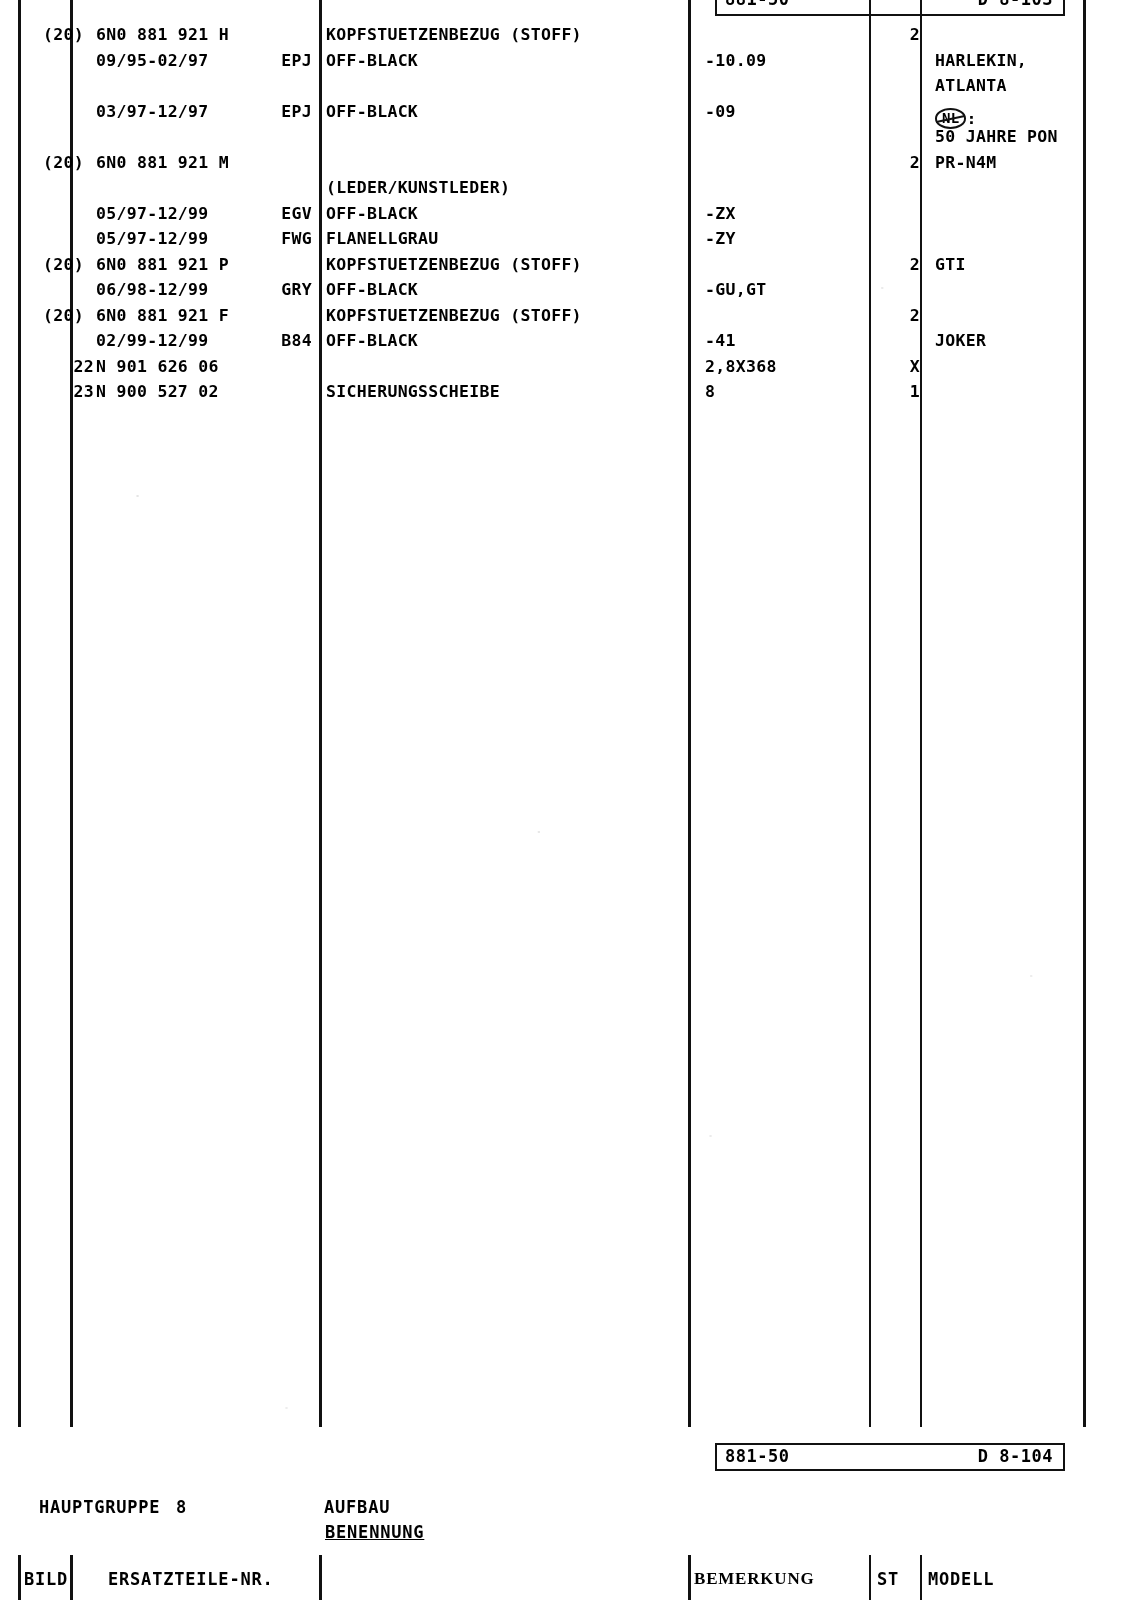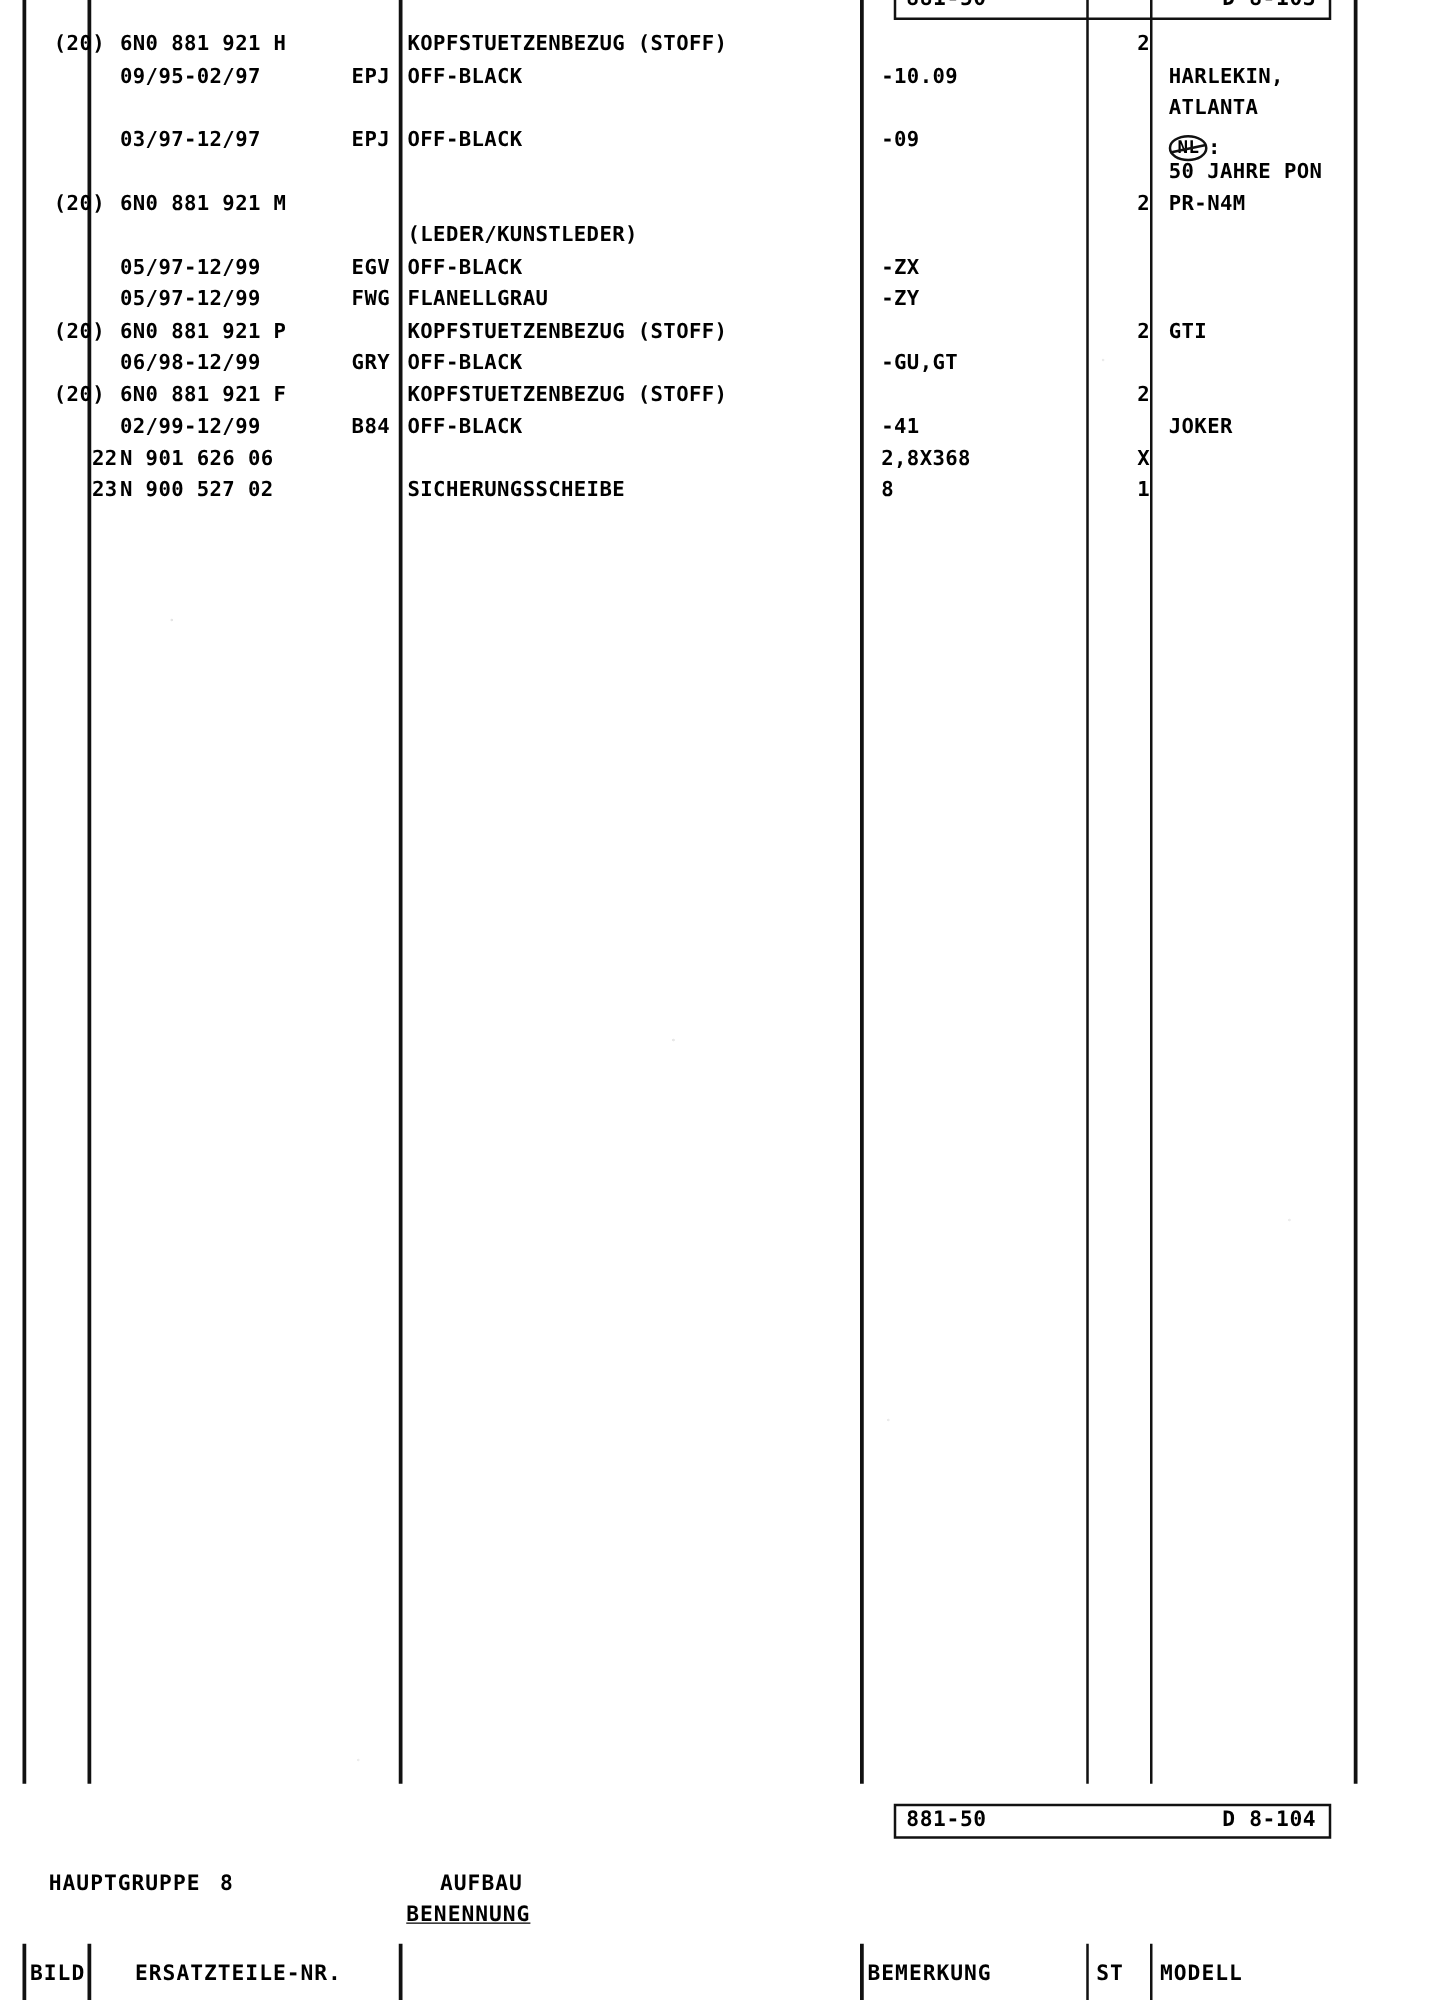--- a/index.html
+++ b/index.html
@@ -256,29 +256,29 @@
 
   </div>
 
   <div class="footbox" style="left:715px; top:1443px; width:350px; height:28px;">
     <span class="left">881-50</span>
     <span class="right">D  8-104</span>
   </div>
 
   <div class="foot-line" style="left:18px; top:1497px;margin-left:21px;">HAUPTGRUPPE</div>
   <div class="foot-line" style="left:176px; top:1497px;">8</div>
-  <div class="foot-line" style="left:324px; top:1497px;margin-left:28px;">AUFBAU</div>
+  <div class="foot-line" style="left:324px; top:1497px;">AUFBAU</div>
 
   <div class="vrule" style="left:18px; top:1555px; height:45px;"></div>
   <div class="vrule" style="left:70px; top:1555px; height:45px;"></div>
   <div class="vrule" style="left:319px; top:1555px; height:45px;"></div>
   <div class="vrule" style="left:688px; top:1555px; height:45px;"></div>
   <div class="vrule thin" style="left:869px; top:1555px; height:45px;"></div>
   <div class="vrule thin" style="left:920px; top:1555px; height:45px;"></div>
 
   <div class="foot-line" style="left:24px; top:1569px;">BILD</div>
   <div class="foot-line" style="left:108px; top:1569px;">ERSATZTEILE-NR.</div>
   <div class="foot-line" style="left:325px; top:1522px;text-decoration:underline;">BENENNUNG</div>
-  <div class="foot-line" style="left:694px; top:1569px;">BEMERKUNG</div>
+  <div class="foot-line" style="left:694px; top:1569px;font-family:Liberation Serif, serif;">BEMERKUNG</div>
   <div class="foot-line" style="left:877px; top:1569px;">ST</div>
   <div class="foot-line" style="left:928px; top:1569px;">MODELL</div>
 
 </div>
 
 </body></html>

